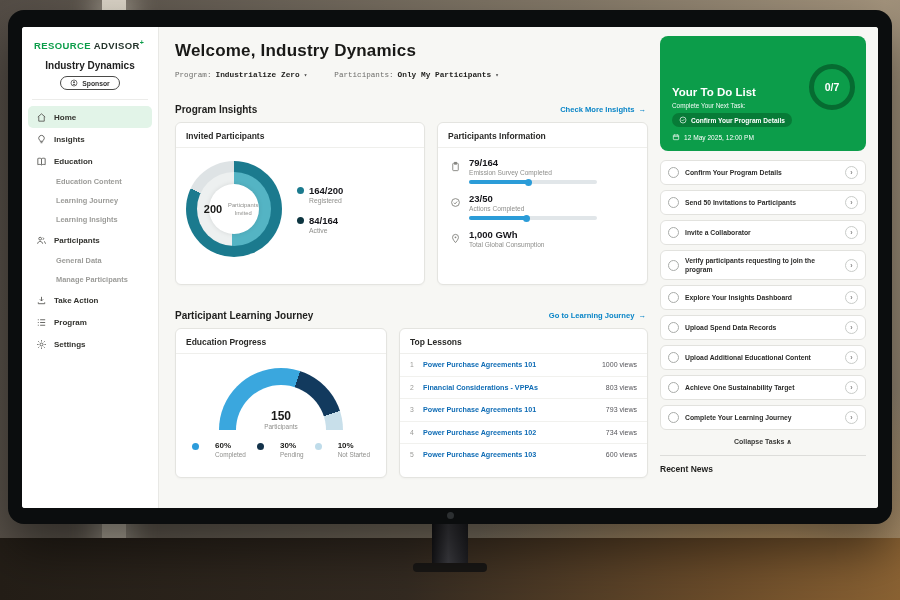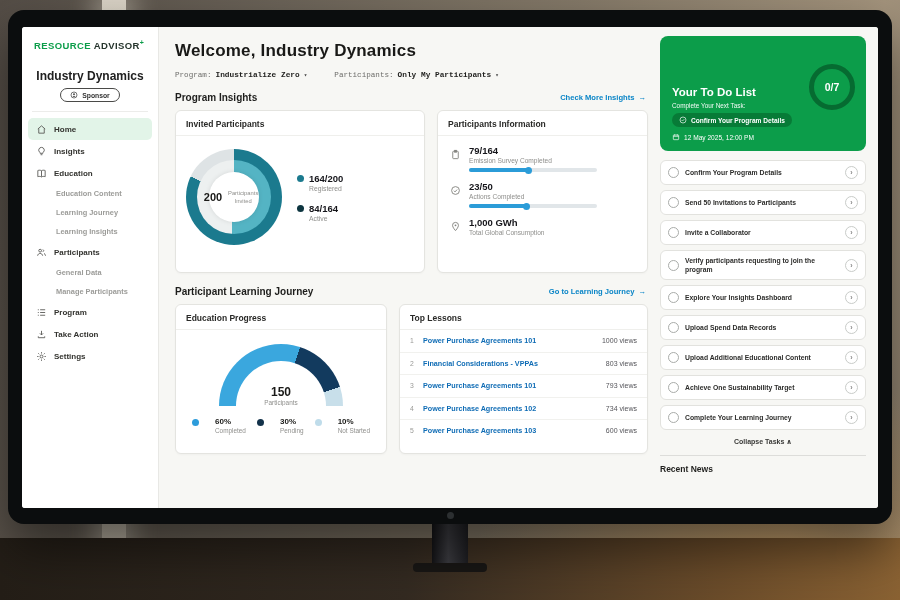--- a/index.html
+++ b/index.html
@@ -24,21 +24,21 @@
   .bezel-dot{position:absolute;left:439px;bottom:5px;width:7px;height:7px;border-radius:50%;background:#2c2f31;}
   .screen{position:absolute;left:14px;top:17px;width:856px;height:481px;border-radius:3px;overflow:hidden;
     background:#f7f7f4;display:flex;}
 
   
   .sidebar{width:136px;flex-shrink:0;background:#fff;border-right:1px solid #e8e8e5;}
   .logo{padding:12px 0 0 12px;font-size:9.5px;font-weight:bold;letter-spacing:.4px;white-space:nowrap;}
   .logo-res{color:#0C9D4A;}
   .logo-adv{color:#26352d;}
   .logo-plus{color:#0C9D4A;font-size:7px;vertical-align:super;}
-  .org{margin-top:18px;text-align:center;font-size:12px;font-weight:bold;color:#212121;}
+  .org{margin-top:9px;text-align:center;font-size:10px;font-weight:bold;color:#212121;}
   .badge{margin:5px auto 0;width:max-content;display:flex;align-items:center;gap:4px;border:1px solid #4a4a48;
     border-radius:9px;padding:2px 9px;font-size:6.8px;font-weight:600;color:#333;background:#fff;}
   .badge svg{width:8px;height:8px;color:#333;}
   .sb-div{border-bottom:1px solid #ececea;margin:9px 10px 6px;}
   .nav{padding:0 6px;}
   .nav-item{display:flex;align-items:center;gap:7px;height:22px;padding:0 8px;border-radius:5px;
     font-size:8px;font-weight:bold;color:#33332f;cursor:pointer;}
   .nav-item.active{background:#E2F4E8;}
   .nav-icon{width:11px;height:11px;color:#5d5d5a;display:flex;flex-shrink:0;}
   .nav-icon svg{width:11px;height:11px;}
@@ -46,21 +46,21 @@
 
   
   .main{flex:1;display:flex;gap:12px;padding:0 12px 0 16px;background:#f7f7f4;min-width:0;}
   .center{flex:1;min-width:0;padding-top:12px;}
   h1{font-size:17px;font-weight:bold;color:#191917;margin:2px 0 10px;letter-spacing:.2px;}
   .filters{display:flex;gap:27px;align-items:flex-end;font-family:Liberation Mono, monospace;}
   .f-group{display:flex;align-items:center;cursor:pointer;}
   .f-label{font-size:7.6px;color:#6d6d6a;}
   .f-value{font-size:7.8px;font-weight:bold;color:#1f1f1d;margin-left:4px;}
   .f-chev{font-size:6px;color:#444;margin-left:4px;}
-  .sec-row{display:flex;justify-content:space-between;align-items:center;margin:13px 2px 7px 0;}
+  .sec-row{display:flex;justify-content:space-between;align-items:center;margin:25px 2px 7px 0;}
   .sec-title{font-size:10px;font-weight:bold;color:#1e1e1c;}
   .sec-link{font-size:7.6px;font-weight:bold;color:#0A85C7;display:flex;gap:4px;align-items:center;cursor:pointer;}
   .cards{display:flex;gap:12px;}
   .card{background:#fff;border:1px solid #e4e4e0;border-radius:6px;box-shadow:0 1px 2px rgba(0,0,0,.03);box-sizing:border-box;}
   .card-head{padding:8px 10px 6px;font-size:8.5px;font-weight:bold;color:#2a2a28;border-bottom:1px solid #efefec;}
   .card-invited{width:250px;height:163px;}
   .card-pinfo{flex:1;height:163px;}
   .card-edu{width:212px;height:150px;}
   .card-lessons{flex:1;height:150px;}
 
@@ -207,32 +207,32 @@
           </div>
           <div class="nav-sub">
               <span>General Data</span>
             </div>
           <div class="nav-sub">
               <span>Manage Participants</span>
             </div>
           <div class="nav-item">
             <span class="nav-icon">
                 <svg viewBox="0 0 24 24">
+                  <path d="M12 4v9M8.5 9.5L12 13l3.5-3.5M5 16v3h14v-3" fill="none" stroke="currentColor" stroke-width="2"></path>
+                </svg>
+              </span>
+            <span>Take Action</span>
+          </div>
+          <div class="nav-item">
+            <span class="nav-icon">
+                <svg viewBox="0 0 24 24">
                   <path d="M4 6h2M4 12h2M4 18h2M9 6h11M9 12h11M9 18h11" fill="none" stroke="currentColor" stroke-width="2"></path>
                 </svg>
               </span>
             <span>Program</span>
-          </div>
-          <div class="nav-item">
-            <span class="nav-icon">
-                <svg viewBox="0 0 24 24">
-                  <path d="M12 4v9M8.5 9.5L12 13l3.5-3.5M5 16v3h14v-3" fill="none" stroke="currentColor" stroke-width="2"></path>
-                </svg>
-              </span>
-            <span>Take Action</span>
           </div>
           <div class="nav-item">
             <span class="nav-icon">
                 <svg viewBox="0 0 24 24">
                   <circle cx="12" cy="12" r="3.2" fill="none" stroke="currentColor" stroke-width="2"></circle>
                   <path d="M12 2.5v3M12 18.5v3M2.5 12h3M18.5 12h3M5 5l2.1 2.1M16.9 16.9L19 19M19 5l-2.1 2.1M7.1 16.9L5 19" fill="none" stroke="currentColor" stroke-width="2"></path>
                 </svg>
               </span>
             <span>Settings</span>
           </div>

